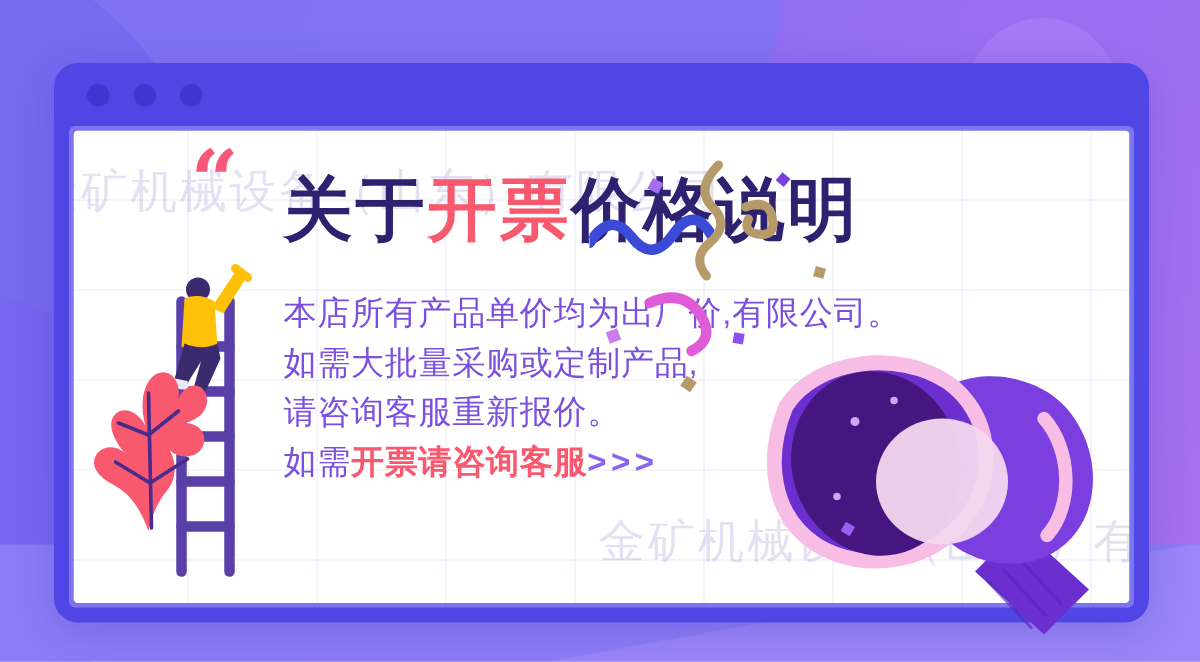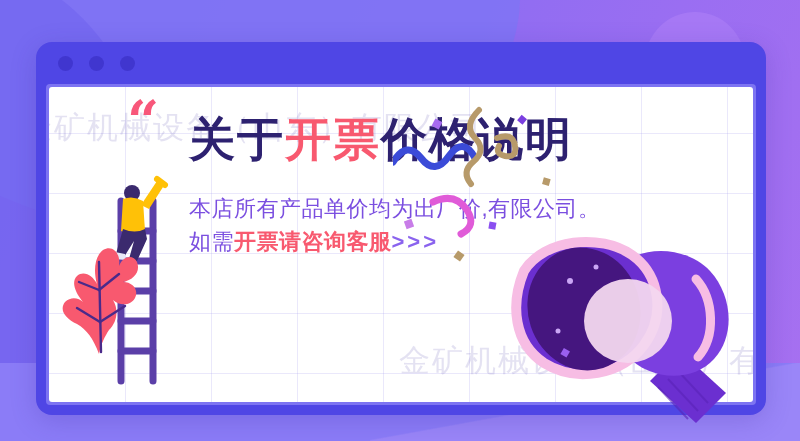--- a/index.html
+++ b/index.html
@@ -204,20 +204,22 @@
         </g>
       </svg>
 
       <div class="headline"><span>关于</span><span class="hl">开票</span><span>价格说明</span></div>
 
       <div class="quote-open">“</div>
       <div class="quote-close">”</div>
 
       <div class="body-text">
         <div>本店所有产品单价均为出厂价,有限公司。</div>
+        <div>如需大批量采购或定制产品,</div>
+        <div>请咨询客服重新报价。</div>
         <div><span>如需</span><span class="hl">开票请咨询客服</span><span class="arrows">&gt;&gt;&gt;</span></div>
       </div>
 
       <svg class="confetti" viewBox="0 0 240 190">
         <path d="M0 60 q14 -22 28 -4 q14 18 28 -2 q14 -20 26 2" stroke="#3b4bd8" stroke-width="7" fill="none" stroke-linecap="round"></path>
         <path d="M86 8 q-16 16 -4 28 q12 12 -2 24 q-12 10 -2 22" stroke="#b79a6a" stroke-width="6" fill="none" stroke-linecap="round"></path>
         <path d="M104 36 q16 -6 18 8 q2 12 -10 10 q-10 -2 -6 -10" stroke="#b79a6a" stroke-width="6" fill="none" stroke-linecap="round"></path>
         <path d="M40 100 q22 -10 34 8 q10 16 -6 24" stroke="#e05bd8" stroke-width="7" fill="none" stroke-linecap="round"></path>
         <rect x="40" y="18" width="8" height="8" fill="#a86cf0" transform="rotate(28 44 22)"></rect>
         <rect x="12" y="118" width="8" height="8" fill="#c87de8" transform="rotate(-20 16 122)"></rect>

